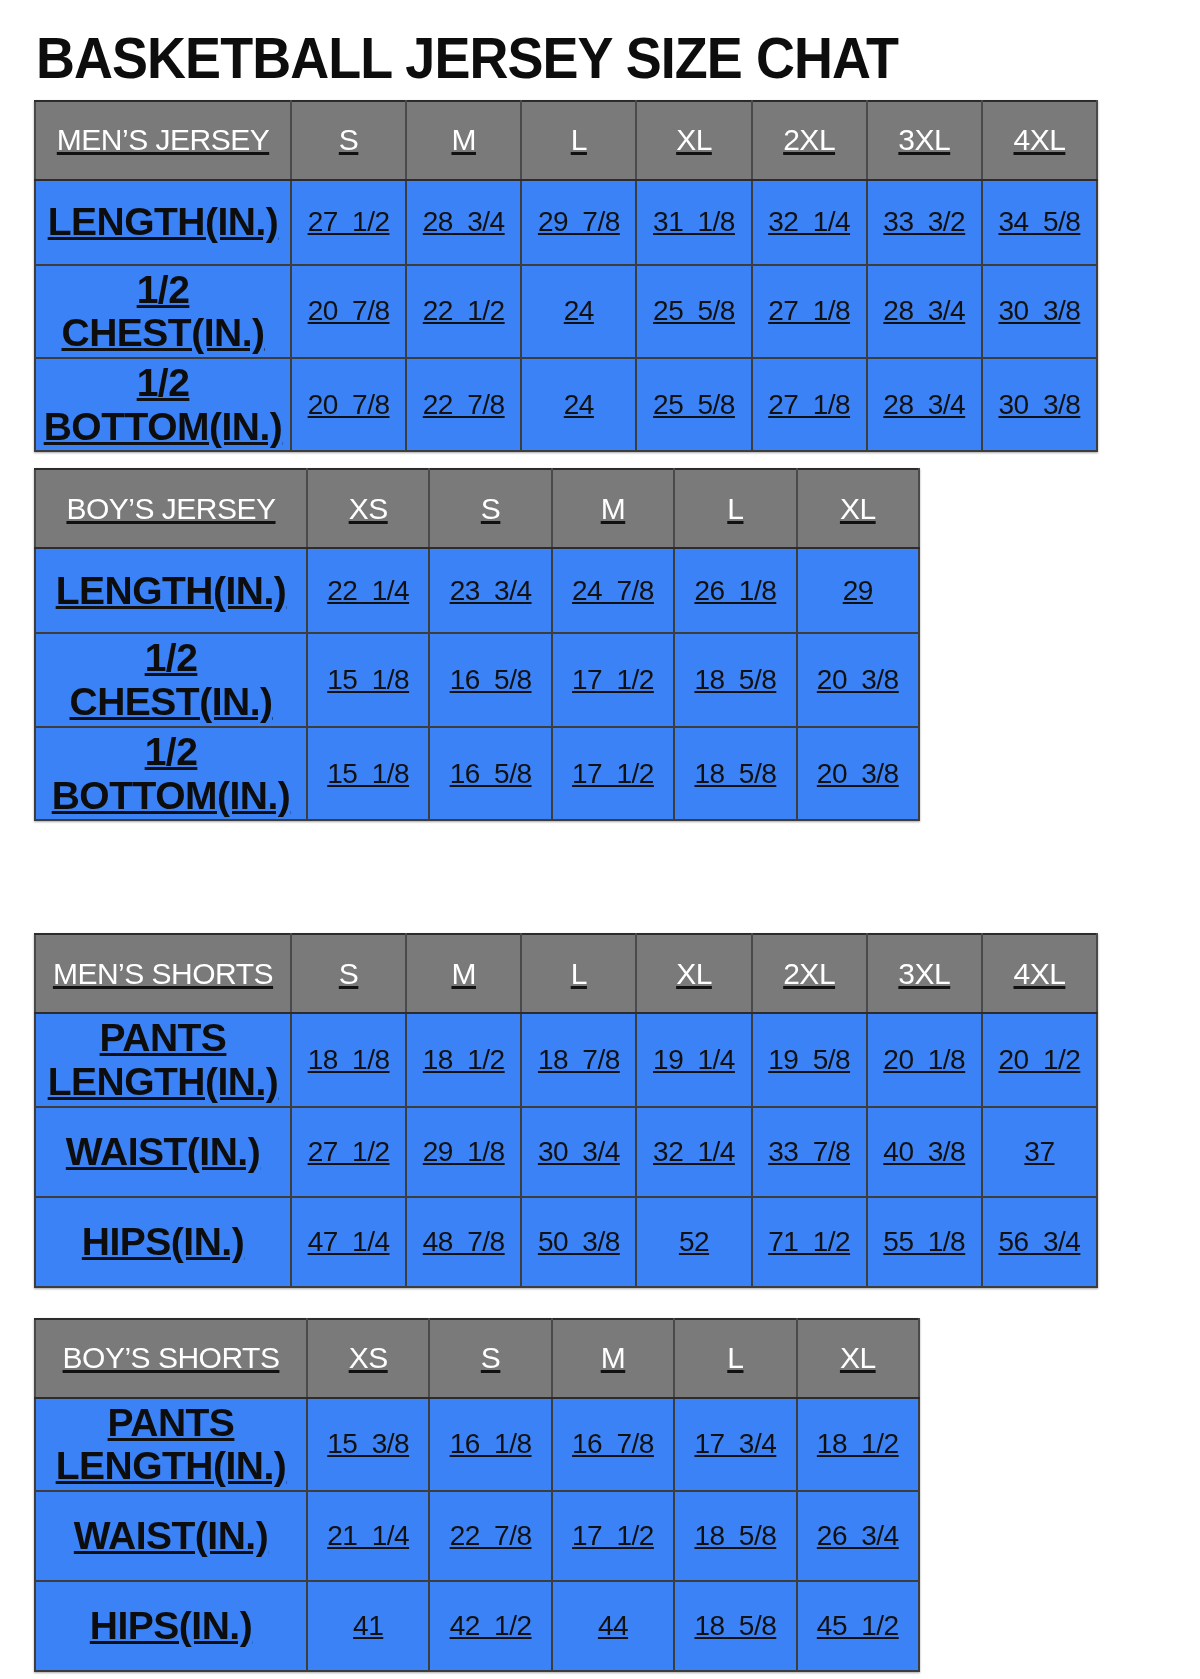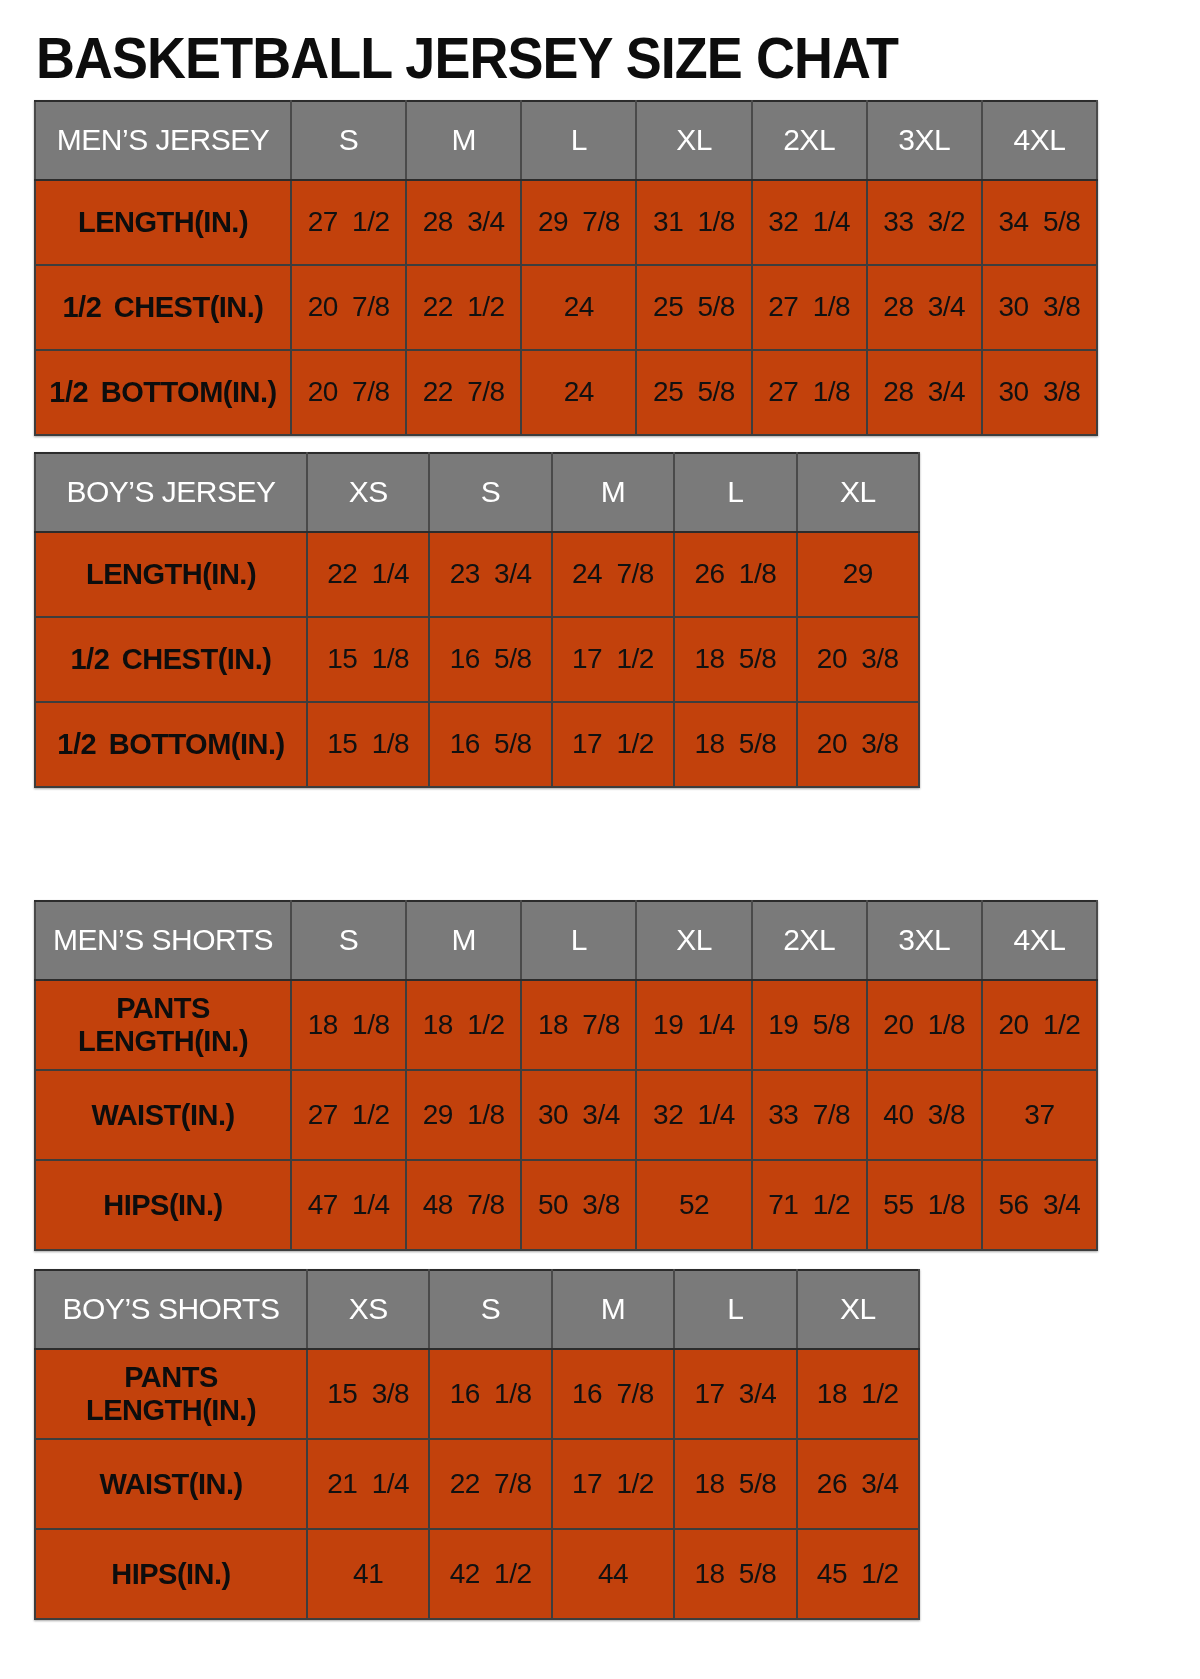--- a/index.html
+++ b/index.html
@@ -34,30 +34,31 @@
     font-weight: 400;
     line-height: 1.26;
     letter-spacing: -0.5px;
     margin: 0 0 20px 2px;
   }
   .note.top-note { max-width: 800px; }
 
   table.size-table {
     border-collapse: collapse;
     table-layout: fixed;
-    background: #c2410c;
+    background: #3b82f6;
     border: 2px solid #2c2c2c;
     box-shadow: 0 1px 2px rgba(0,0,0,0.35);
+    text-decoration: underline;
   }
   table.size-table.wide   { width: 1064px; }
   table.size-table.narrow { width: 886px;  }
 
   .mb-sm  { margin-bottom: 16px; }
   .mb-lg  { margin-bottom: 112px; padding-left: 44px; }
-  .mb-md  { margin-bottom: 18px; }
+  .mb-md  { margin-bottom: 30px; }
   .mb-end { margin-bottom: 10px; }
 
   .size-table th, .size-table td {
     border: 2px solid #3d3d3d;
     text-align: center;
     vertical-align: middle;
     padding: 2px 4px;
     overflow: hidden;
   }
   .size-table thead th {
@@ -76,21 +77,21 @@
     white-space: nowrap;
   }
   .size-table.wide   .name-col { width: 246px; }
   .size-table.narrow .name-col { width: 262px; }
 
   .size-table.jersey tbody td { height: 79px; }
   .size-table.shorts tbody td { height: 84px; }
 
   td.row-label {
     font-weight: 700;
-    font-size: 29px;
+    font-size: 39px;
     letter-spacing: -0.5px;
     word-spacing: 5px;
     color: #0d0d0d;
     line-height: 1.12;
   }
   td.value-cell {
     font-size: 28px;
     font-weight: 400;
     letter-spacing: -0.5px;
     word-spacing: 7px;

